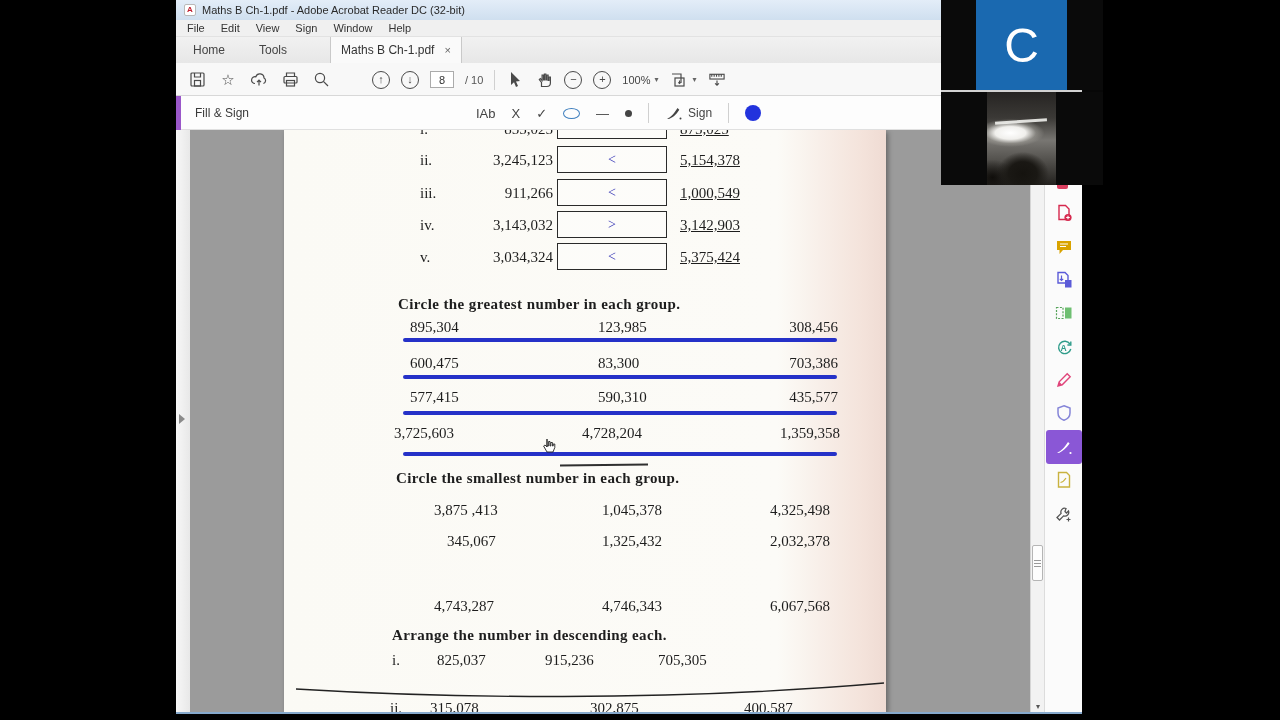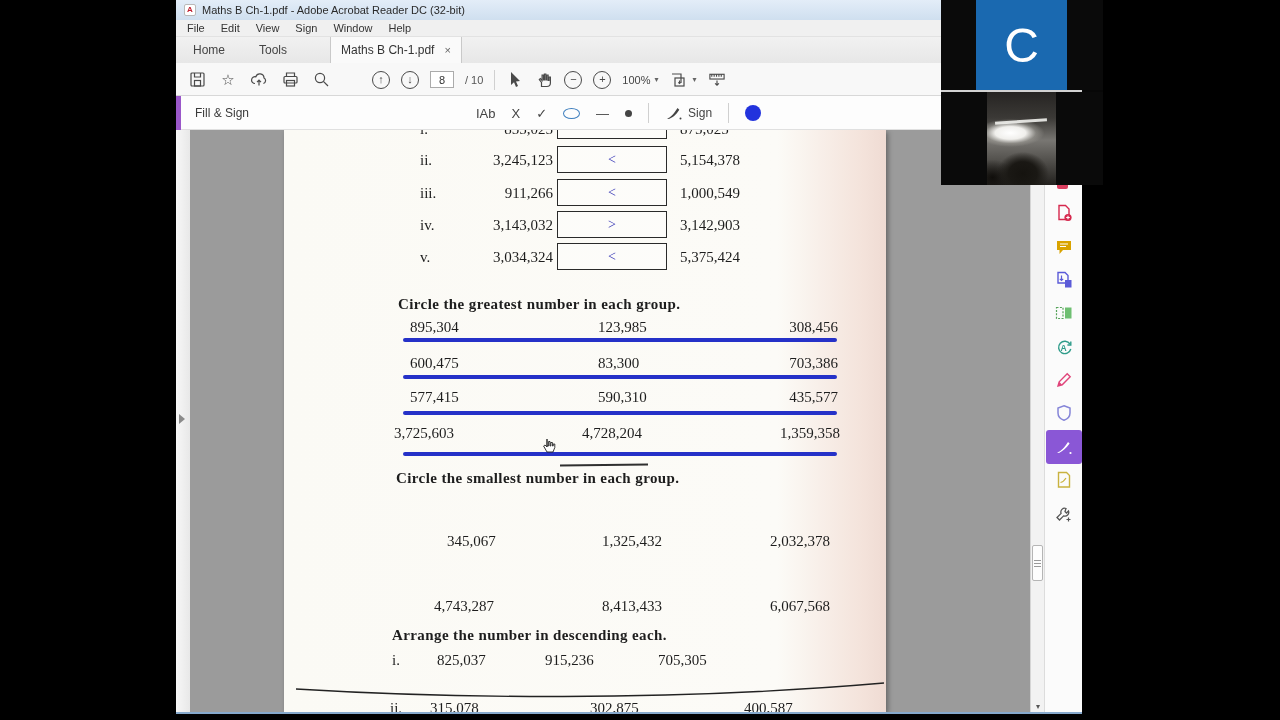--- a/index.html
+++ b/index.html
@@ -71,21 +71,21 @@
         font-family:"Liberation Serif","DejaVu Serif",serif;color:#1d1d1d;}
   .num{position:absolute;font-size:15px;white-space:nowrap;}
   .bold-head{position:absolute;font-size:15px;font-weight:bold;letter-spacing:.4px;white-space:nowrap;}
 
   
   .cmp-label{position:absolute;left:136px;font-size:15px;}
   .cmp-n1{position:absolute;left:120px;width:149px;text-align:right;font-size:15px;}
   .cmp-box{position:absolute;left:273px;width:110px;height:27px;border:1.5px solid #2a2a2a;
            display:flex;align-items:center;justify-content:center;background:rgba(255,255,255,.35);}
   .cmp-op{color:#3535b5;font-size:14px;}
-  .cmp-n2{position:absolute;left:396px;font-size:15px;}
+  .cmp-n2{position:absolute;left:396px;font-size:15px;text-decoration:underline;}
 
   
   .g-row{position:absolute;left:118px;width:436px;height:18px;font-size:15px;}
   .g-row .c1{position:absolute;left:8px;}
   .g-row .c2{position:absolute;left:196px;}
   .g-row .c3{position:absolute;right:0;}
   .g-line{position:absolute;left:119px;width:434px;height:4px;background:#2531c8;border-radius:2px;}
 
   
   .s-row{position:absolute;left:0;width:602px;height:18px;font-size:15px;}
@@ -342,28 +342,33 @@
 
         <span class="hand-cursor">
           <svg width="14" height="17" viewBox="0 0 14 17">
               <path d="M5 1v8L3 7 1.6 8l3.4 6h6l1.8-4.5V6h-1.6v2h-.8V4.5H8.8V8H8V3.5H6.6V8H5z" fill="#fff" stroke="#222" stroke-width="0.9"></path>
             </svg>
         </span>
 
         <div class="strike-mark"></div>
         <span class="bold-head" style="left:112px;top:340px">Circle the smallest number in each group.</span>
 
+        <div class="s-row" style="top:372px">
+          <span class="c1">3,875 ,413</span>
+          <span class="c2">1,045,378</span>
+          <span class="c3">4,325,498</span>
+        </div>
         <div class="s-row" style="top:403px">
           <span class="c1" style="left:163px">345,067</span>
           <span class="c2">1,325,432</span>
           <span class="c3">2,032,378</span>
         </div>
         <div class="s-row" style="top:468px">
           <span class="c1">4,743,287</span>
-          <span class="c2">8,413,433</span>
+          <span class="c2">4,746,343</span>
           <span class="c3">6,067,568</span>
         </div>
 
         <span class="bold-head" style="left:108px;top:497px">Arrange the number in descending each.</span>
 
         <span class="d-label" style="left:108px;top:522px">i.</span>
         <span class="num" style="left:153px;top:522px">825,037</span>
         <span class="num" style="left:261px;top:522px">915,236</span>
         <span class="num" style="left:374px;top:522px">705,305</span>
 

